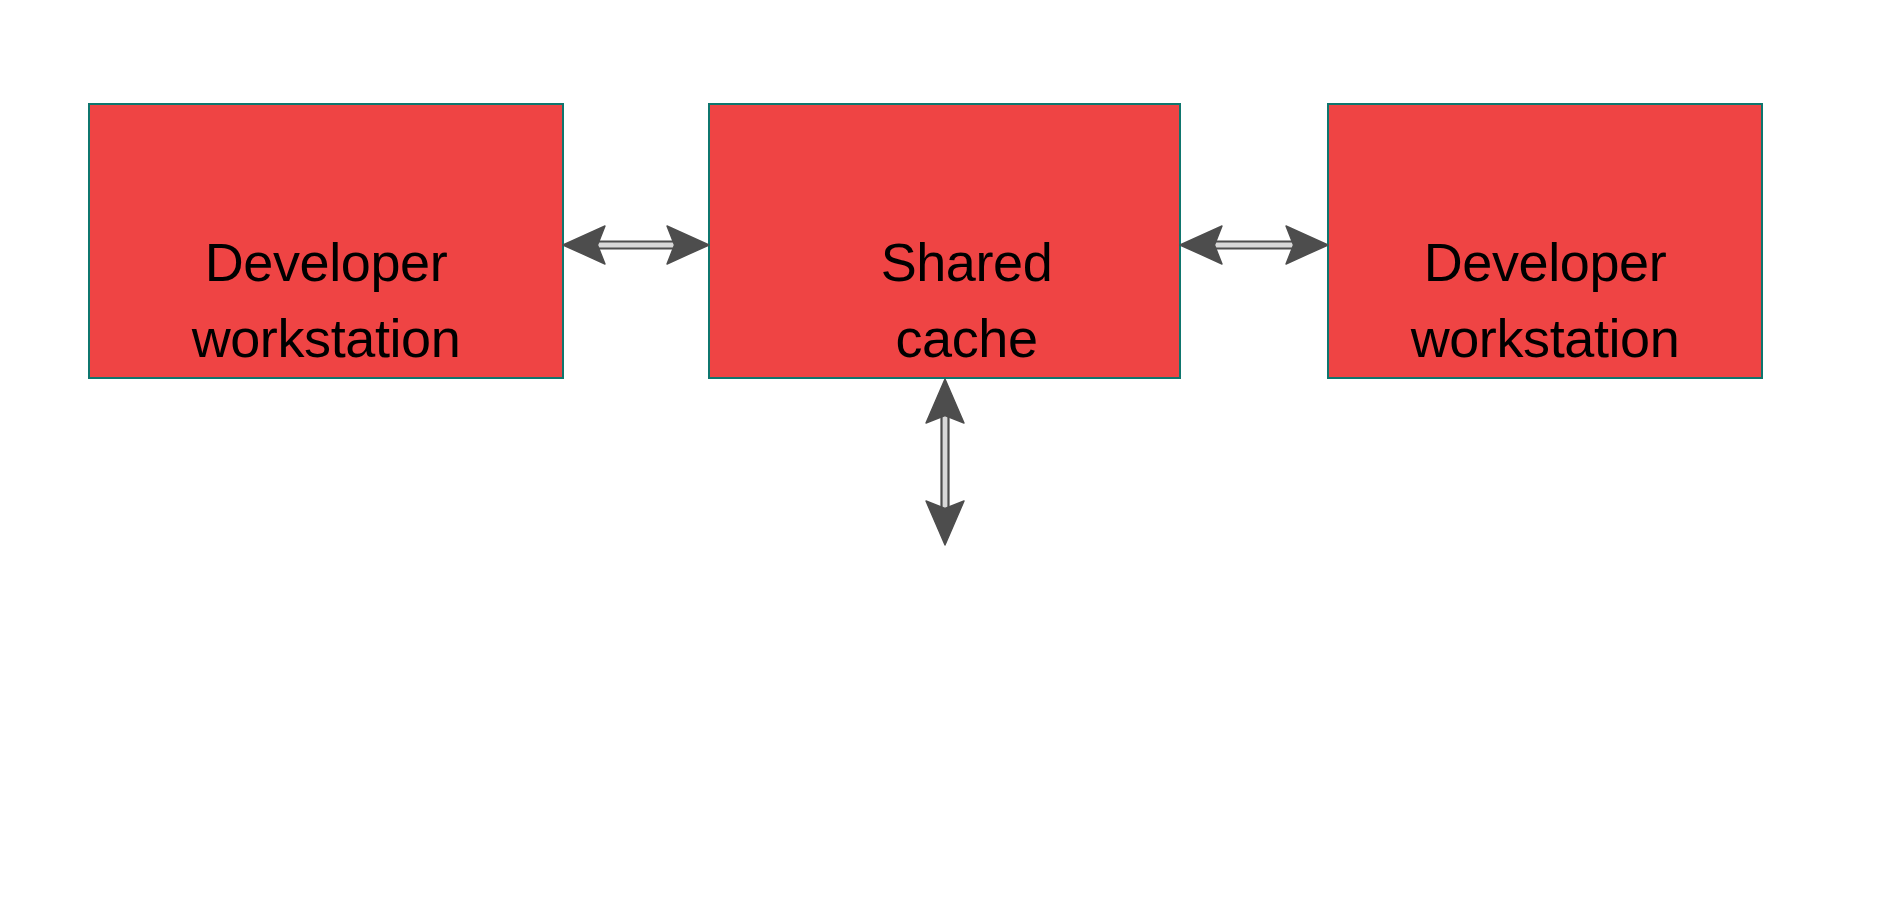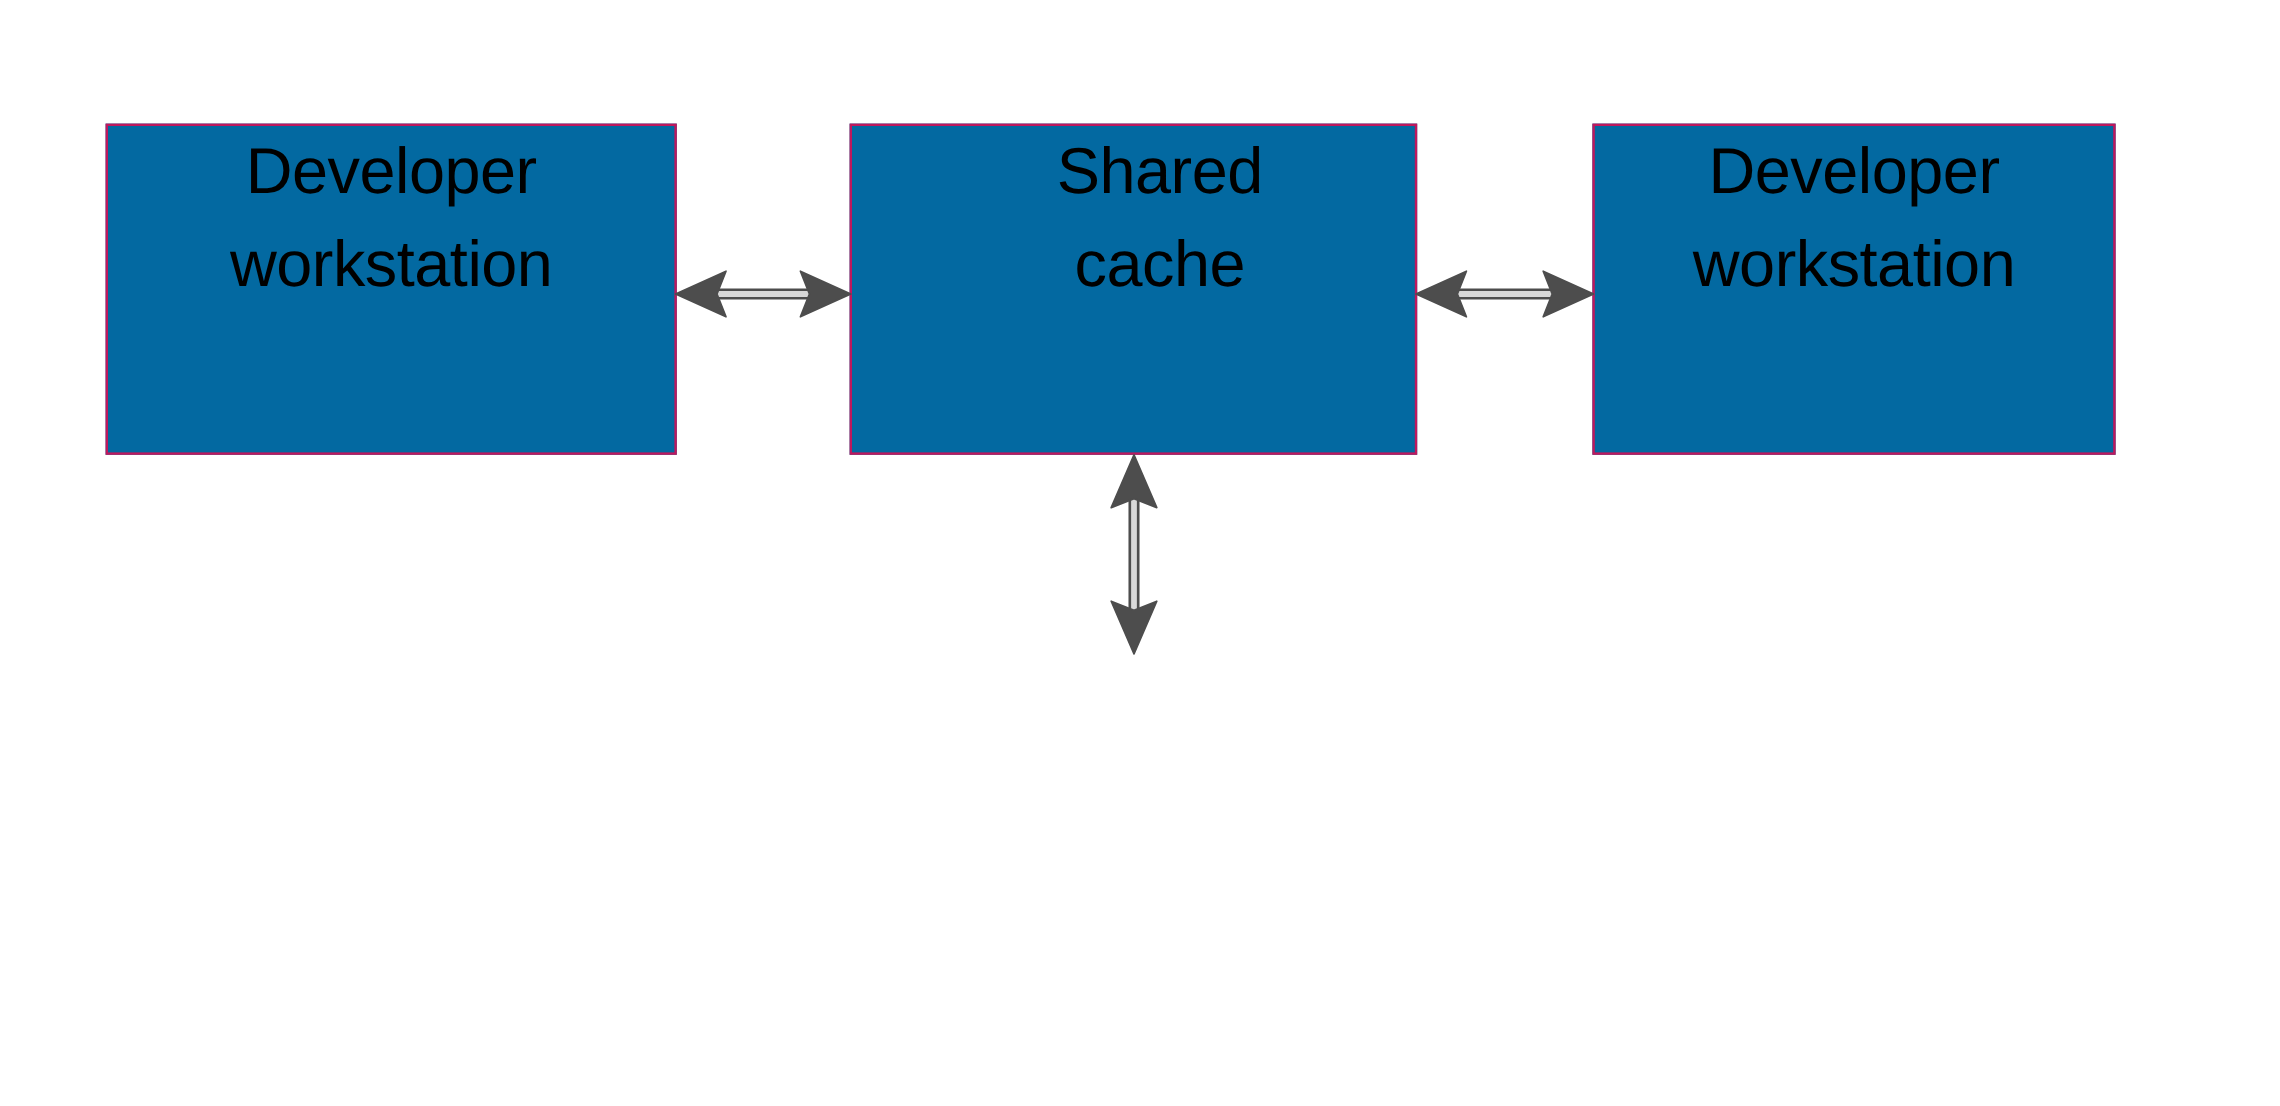--- a/index.html
+++ b/index.html
@@ -14,24 +14,24 @@
   #canvas {
     position: relative;
     width: 1900px;
     height: 922px;
     background: #ffffff;
     overflow: hidden;
   }
   .node {
     position: absolute;
     box-sizing: border-box;
-    background: #0369a1;
-    border: 2px solid #be185d;
+    background: #ef4444;
+    border: 2px solid #0f766e;
     display: flex;
-    align-items: flex-start;
+    align-items: flex-end;
     justify-content: center;
     text-align: center;
   }
   .node-label {
     font-family: "Liberation Sans", sans-serif;
     font-size: 54px;
     line-height: 1.42;
     color: #000000;
     letter-spacing: -0.4px;
     white-space: pre-line;

